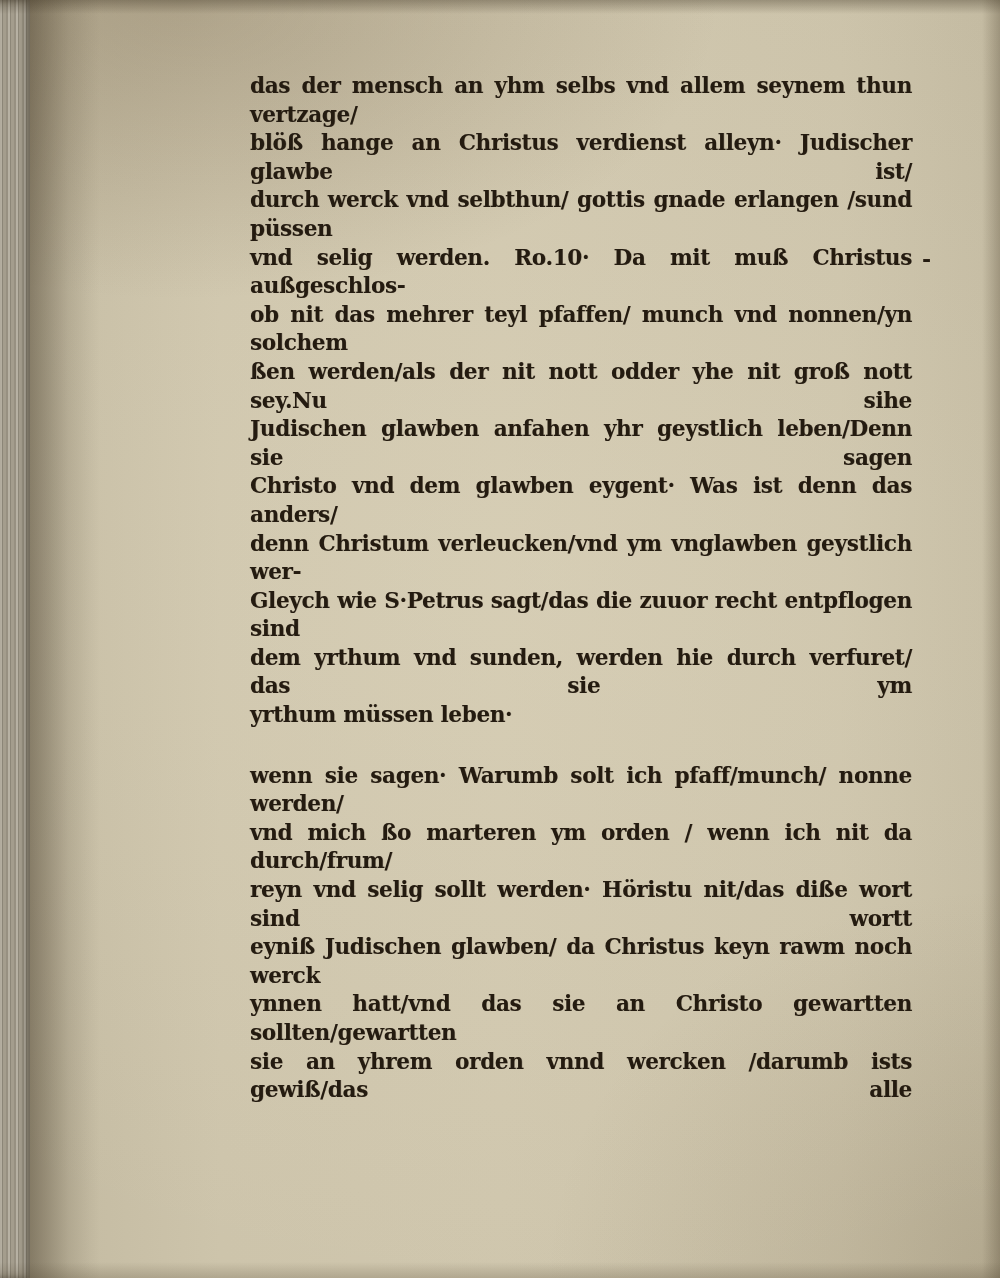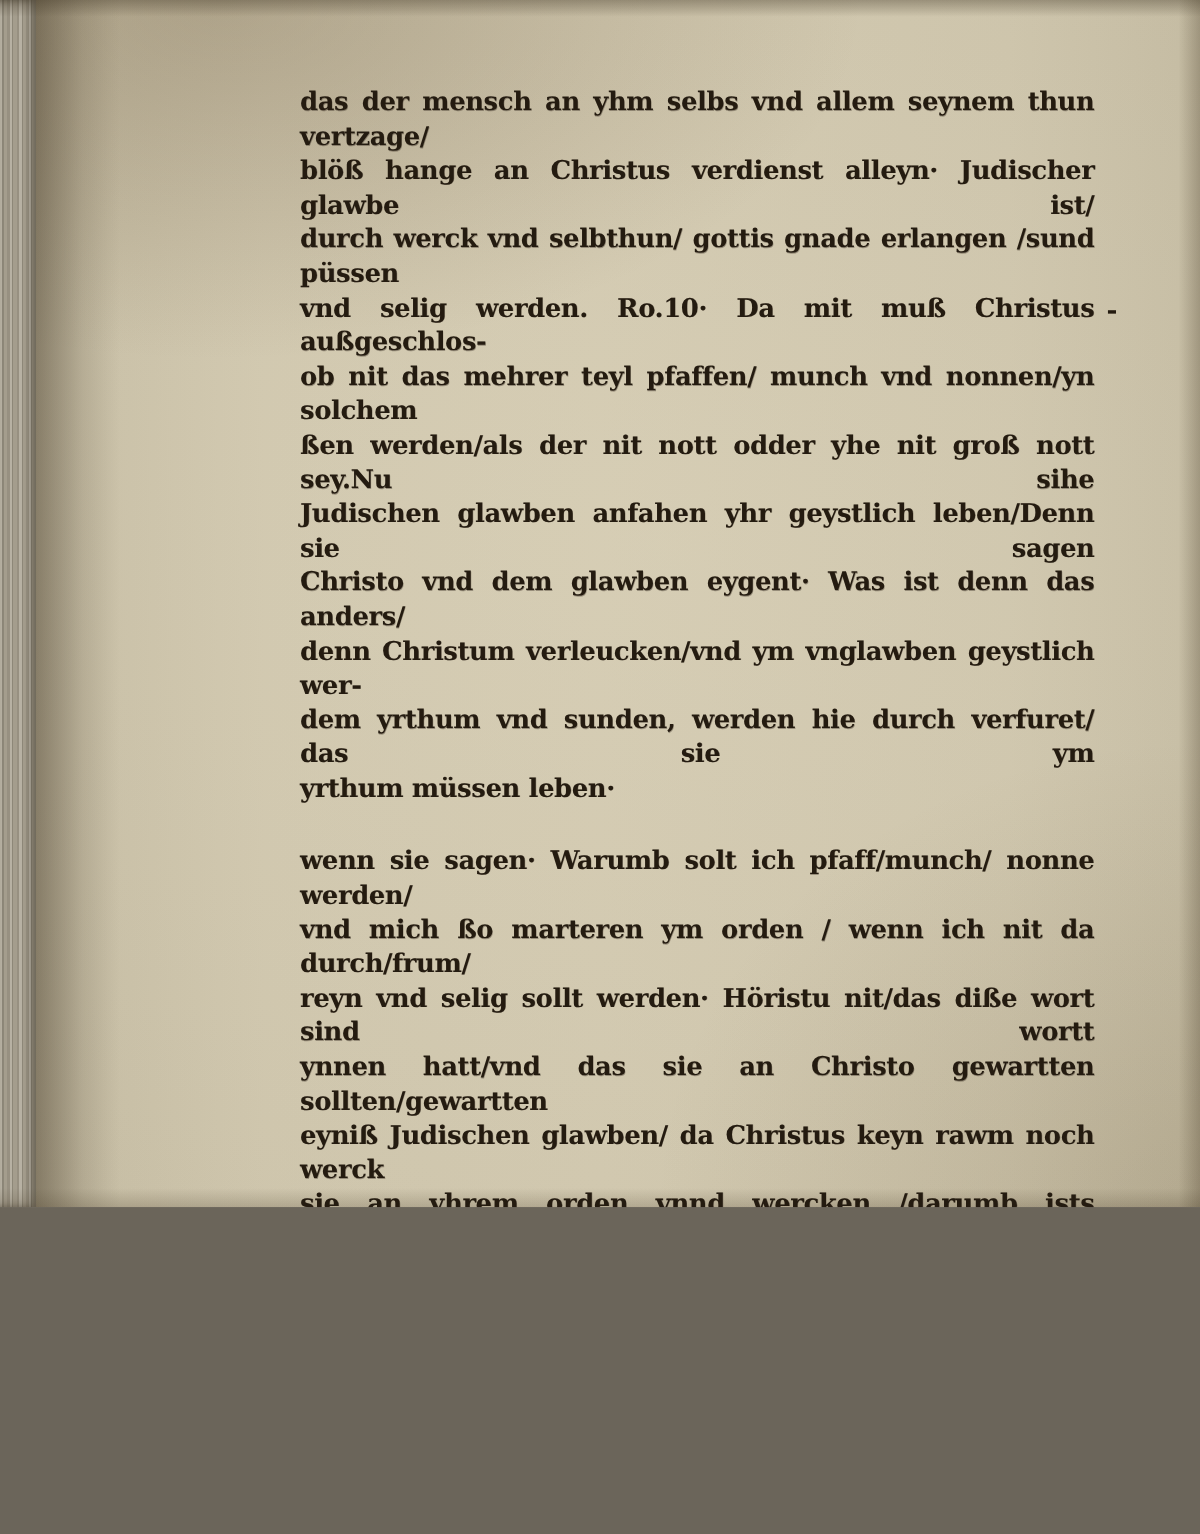--- a/index.html
+++ b/index.html
@@ -4,21 +4,21 @@
 <style>
   html, body {
     margin: 0;
     padding: 0;
     background: #6b655a;
     font-family: "DejaVu Serif", serif;
   }
   .scan {
     position: relative;
     width: 1000px;
-    height: 1006px;
+    height: 1278px;
     margin: 0 auto;
     overflow: hidden;
     background:
       radial-gradient(ellipse 900px 500px at 18% 0%, rgba(92,74,48,0.28), rgba(92,74,48,0) 60%),
       radial-gradient(ellipse 700px 600px at 100% 100%, rgba(104,88,58,0.18), rgba(104,88,58,0) 65%),
       radial-gradient(ellipse 1200px 900px at 55% 45%, rgba(236,228,204,0.25), rgba(236,228,204,0) 80%),
       linear-gradient(90deg, #b4ab93 0px, #c6bda4 90px, #cdc4ab 220px, #cfc6ad 500px, #cbc2a9 840px, #c2b9a0 1000px);
   }
   
   .page-edges {
@@ -105,27 +105,28 @@
       <div class="paragraph">
         <div class="line">das der mensch an yhm selbs vnd allem seynem thun vertzage/</div>
         <div class="line">blöß hange an Christus verdienst alleyn· Judischer glawbe ist/</div>
         <div class="line">durch werck vnd selbthun/ gottis gnade erlangen /sund püssen</div>
         <div class="line">vnd selig werden. Ro.10· Da mit muß Christus außgeschlos-</div>
         <div class="line">ob nit das mehrer teyl pfaffen/ munch vnd nonnen/yn solchem</div>
         <div class="line">ßen werden/als der nit nott odder yhe nit groß nott sey.Nu sihe</div>
         <div class="line">Judischen glawben anfahen yhr geystlich leben/Denn sie sagen</div>
         <div class="line">Christo vnd dem glawben eygent· Was ist denn das anders/</div>
         <div class="line">denn Christum verleucken/vnd ym vnglawben geystlich wer-</div>
+        <div class="line">Gleych wie S·Petrus sagt/das die zuuor recht entpflogen sind</div>
         <div class="line">dem yrthum vnd sunden, werden hie durch verfuret/ das sie ym</div>
         <div class="line last">yrthum müssen leben·</div>
       </div>
       <div class="paragraph">
         <div class="line">wenn sie sagen· Warumb solt ich pfaff/munch/ nonne werden/</div>
         <div class="line">vnd mich ßo marteren ym orden / wenn ich nit da durch/frum/</div>
         <div class="line">reyn vnd selig sollt werden· Höristu nit/das diße wort sind wortt</div>
+        <div class="line">eyniß Judischen glawben/ da Christus keyn rawm noch werck</div>
         <div class="line">ynnen hatt/vnd das sie an Christo gewartten sollten/gewartten</div>
-        <div class="line">eyniß Judischen glawben/ da Christus keyn rawm noch werck</div>
         <div class="line">sie an yhrem orden vnnd wercken /darumb ists gewiß/das alle</div>
       </div>
     </div>
 
   <div class="marginal-mark">-</div>
 </div>
 
 </body></html>

